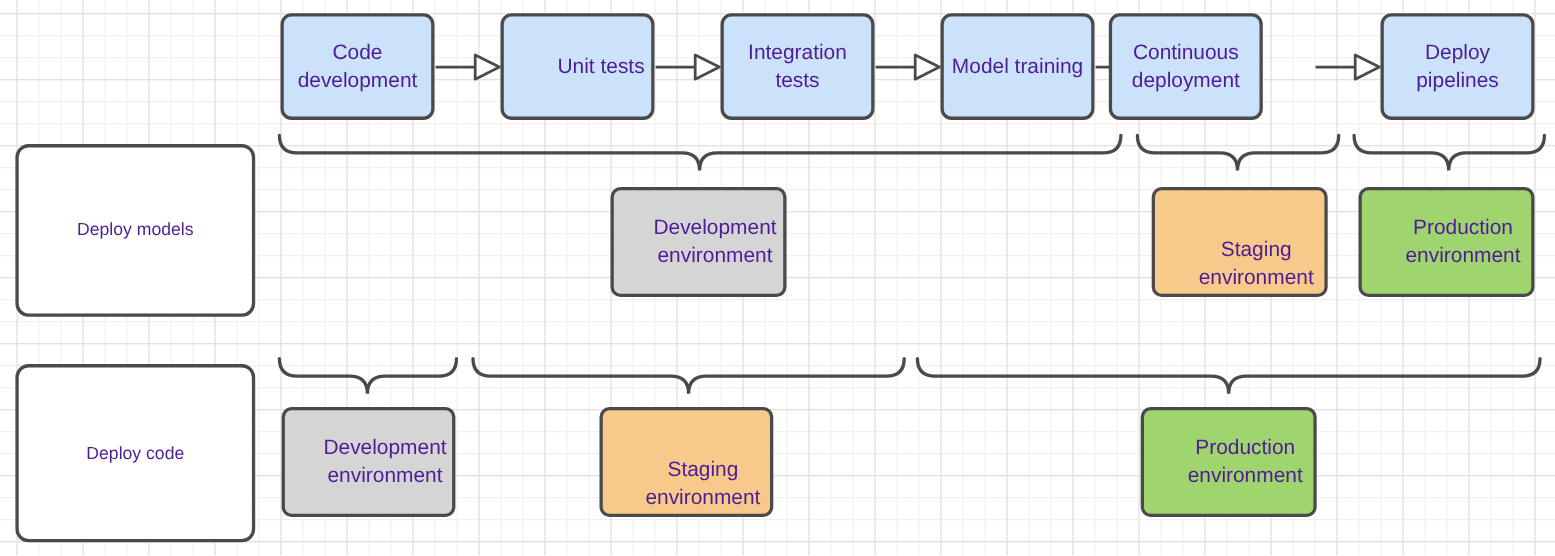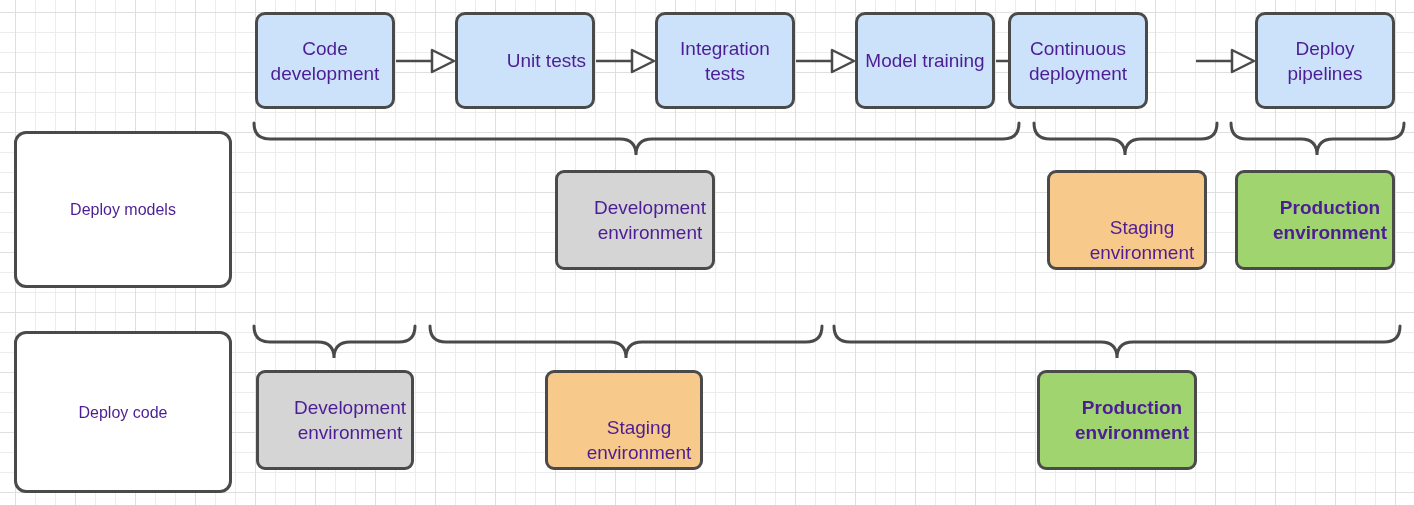--- a/index.html
+++ b/index.html
@@ -43,21 +43,21 @@
     background: #cce2fa;
   }
   .env {
     height: 100px;
     width: 160px;
     border-radius: 9px;
     padding-left: 36px;
   }
   .env.development { background: #d5d5d5; }
   .env.staging     { background: #f7c98a; align-items: flex-end; }
-  .env.production  { background: #9fd46f; font-weight: bold; }
+  .env.production  { background: #9fd46f; }
   .row-label {
     position: absolute;
     left: 14px;
     width: 218px;
     border-radius: 12px;
     background: #ffffff;
     font-size: 16px;
   }
   #node-0 { left: 255px; }
   #node-1 { left: 455px; justify-content: flex-end; }

